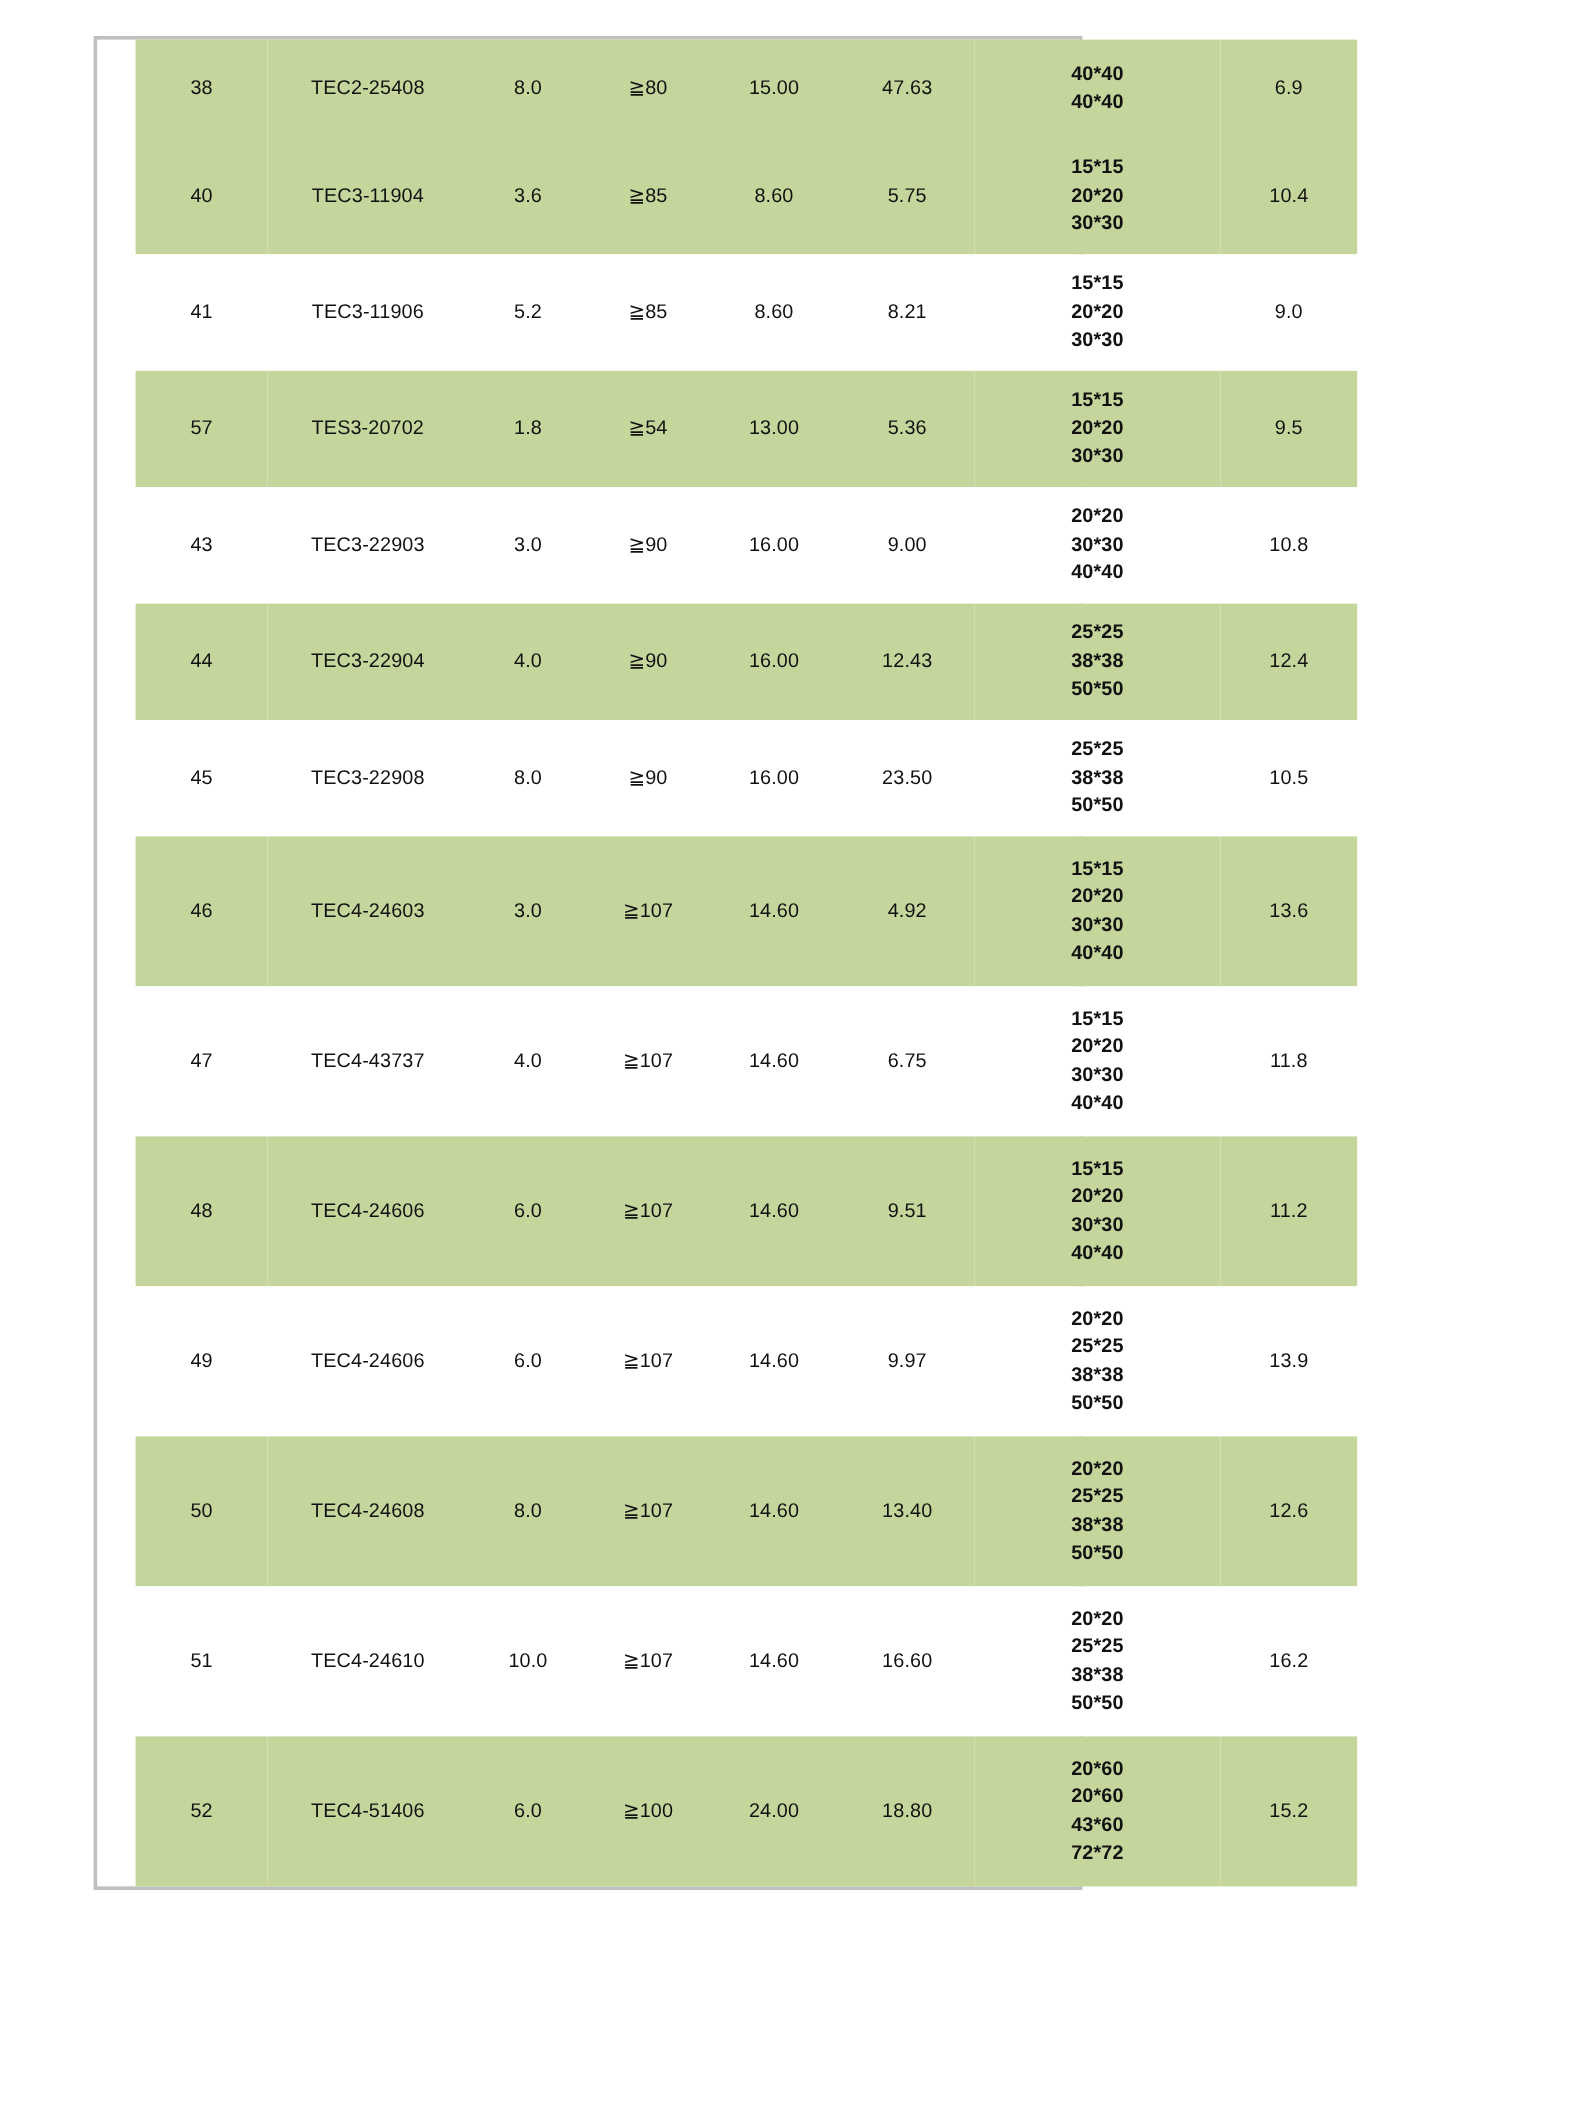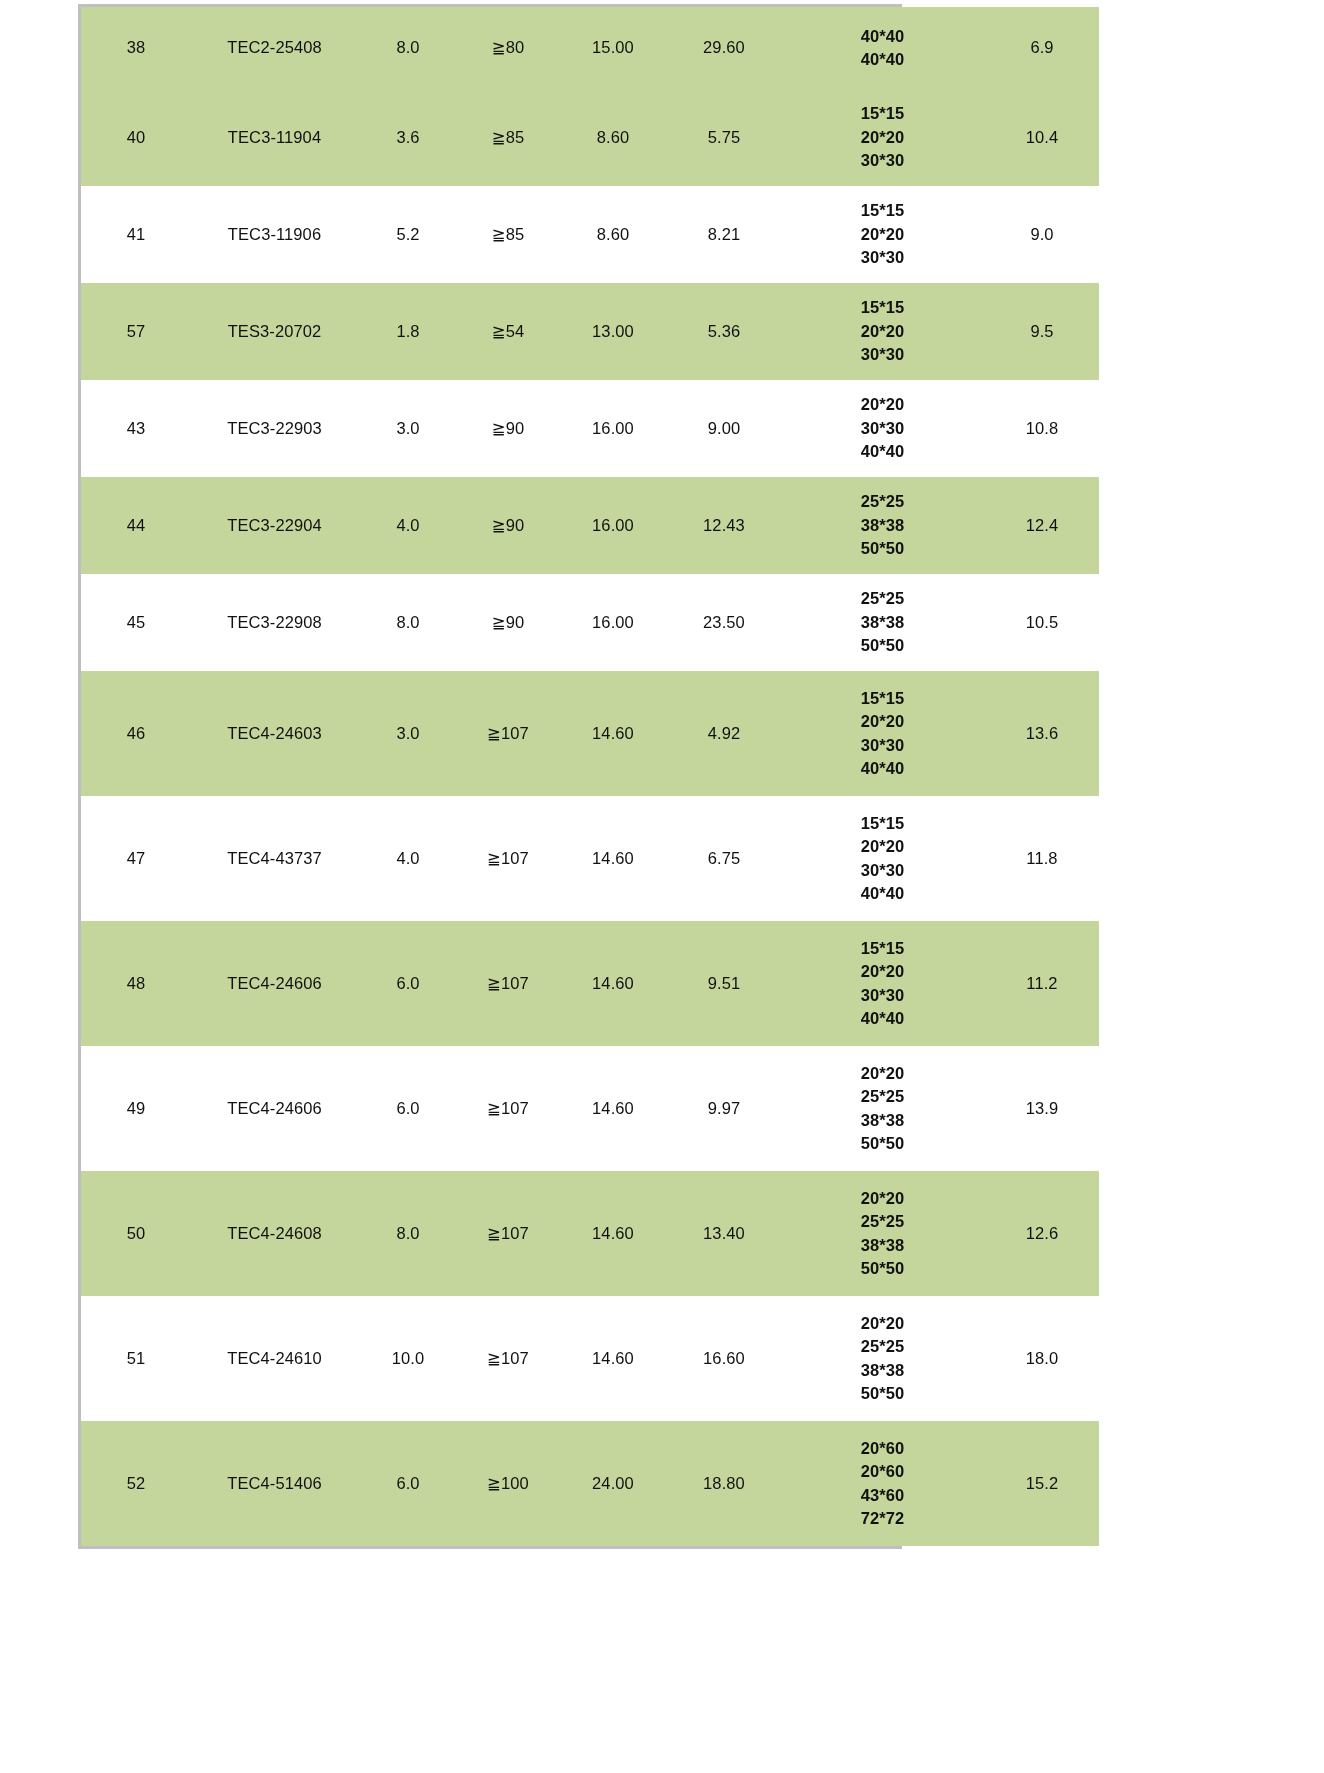--- a/index.html
+++ b/index.html
@@ -18,28 +18,29 @@
   #page {
     position: relative;
     width: 1324px;
     height: 1773px;
     background: #ffffff;
   }
 
   #spec-table-wrap {
     position: absolute;
     left: 78px;
-    top: 4px;
+    top: 30px;
     width: 824px;
     border-left: 3px solid #bfbfbf;
     border-right: 3px solid #bfbfbf;
     border-top: 3px solid #bfbfbf;
     border-bottom: 3px solid #bfbfbf;
     box-sizing: border-box;
     background: #ffffff;
+    padding-left: 32px;
   }
 
   table.spec-table {
     border-collapse: collapse;
     width: 100%;
     table-layout: fixed;
   }
 
   table.spec-table td {
     border: none;
@@ -104,21 +105,21 @@
         <col class="c-size">
         <col class="c-h">
       </colgroup>
       <tbody id="spec-table-body">
           <tr class="row-alt lines-2">
             <td class="cell-index">38</td>
             <td class="cell-model">TEC2-25408</td>
             <td class="cell-imax">8.0</td>
             <td class="cell-dtmax">≧80</td>
             <td class="cell-umax">15.00</td>
-            <td class="cell-qcmax">29.60</td>
+            <td class="cell-qcmax">47.63</td>
             <td class="cell-size"><span class="sizes-list"><span class="size-line">40*40</span><span class="size-line">40*40</span></span></td>
             <td class="cell-h">6.9</td>
           </tr>
           <tr class="row-alt lines-3">
             <td class="cell-index">40</td>
             <td class="cell-model">TEC3-11904</td>
             <td class="cell-imax">3.6</td>
             <td class="cell-dtmax">≧85</td>
             <td class="cell-umax">8.60</td>
             <td class="cell-qcmax">5.75</td>
@@ -226,21 +227,21 @@
             <td class="cell-h">12.6</td>
           </tr>
           <tr class="row-plain lines-4">
             <td class="cell-index">51</td>
             <td class="cell-model">TEC4-24610</td>
             <td class="cell-imax">10.0</td>
             <td class="cell-dtmax">≧107</td>
             <td class="cell-umax">14.60</td>
             <td class="cell-qcmax">16.60</td>
             <td class="cell-size"><span class="sizes-list"><span class="size-line">20*20</span><span class="size-line">25*25</span><span class="size-line">38*38</span><span class="size-line">50*50</span></span></td>
-            <td class="cell-h">18.0</td>
+            <td class="cell-h">16.2</td>
           </tr>
           <tr class="row-alt lines-4">
             <td class="cell-index">52</td>
             <td class="cell-model">TEC4-51406</td>
             <td class="cell-imax">6.0</td>
             <td class="cell-dtmax">≧100</td>
             <td class="cell-umax">24.00</td>
             <td class="cell-qcmax">18.80</td>
             <td class="cell-size"><span class="sizes-list"><span class="size-line">20*60</span><span class="size-line">20*60</span><span class="size-line">43*60</span><span class="size-line">72*72</span></span></td>
             <td class="cell-h">15.2</td>

